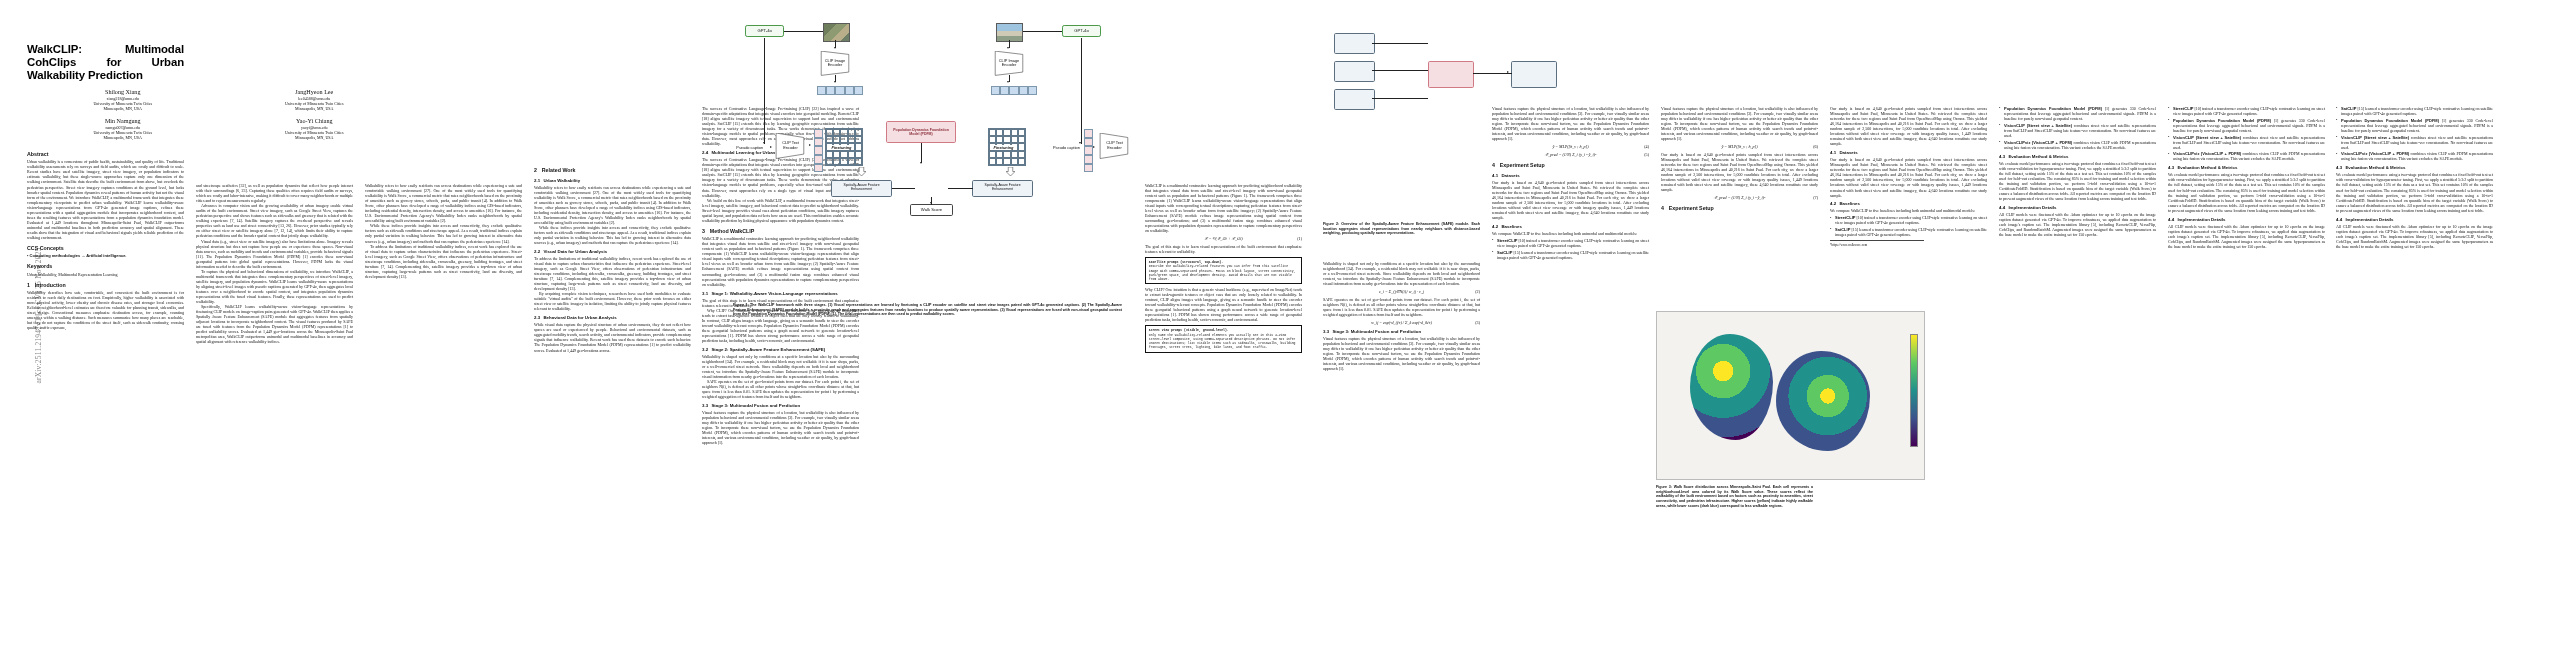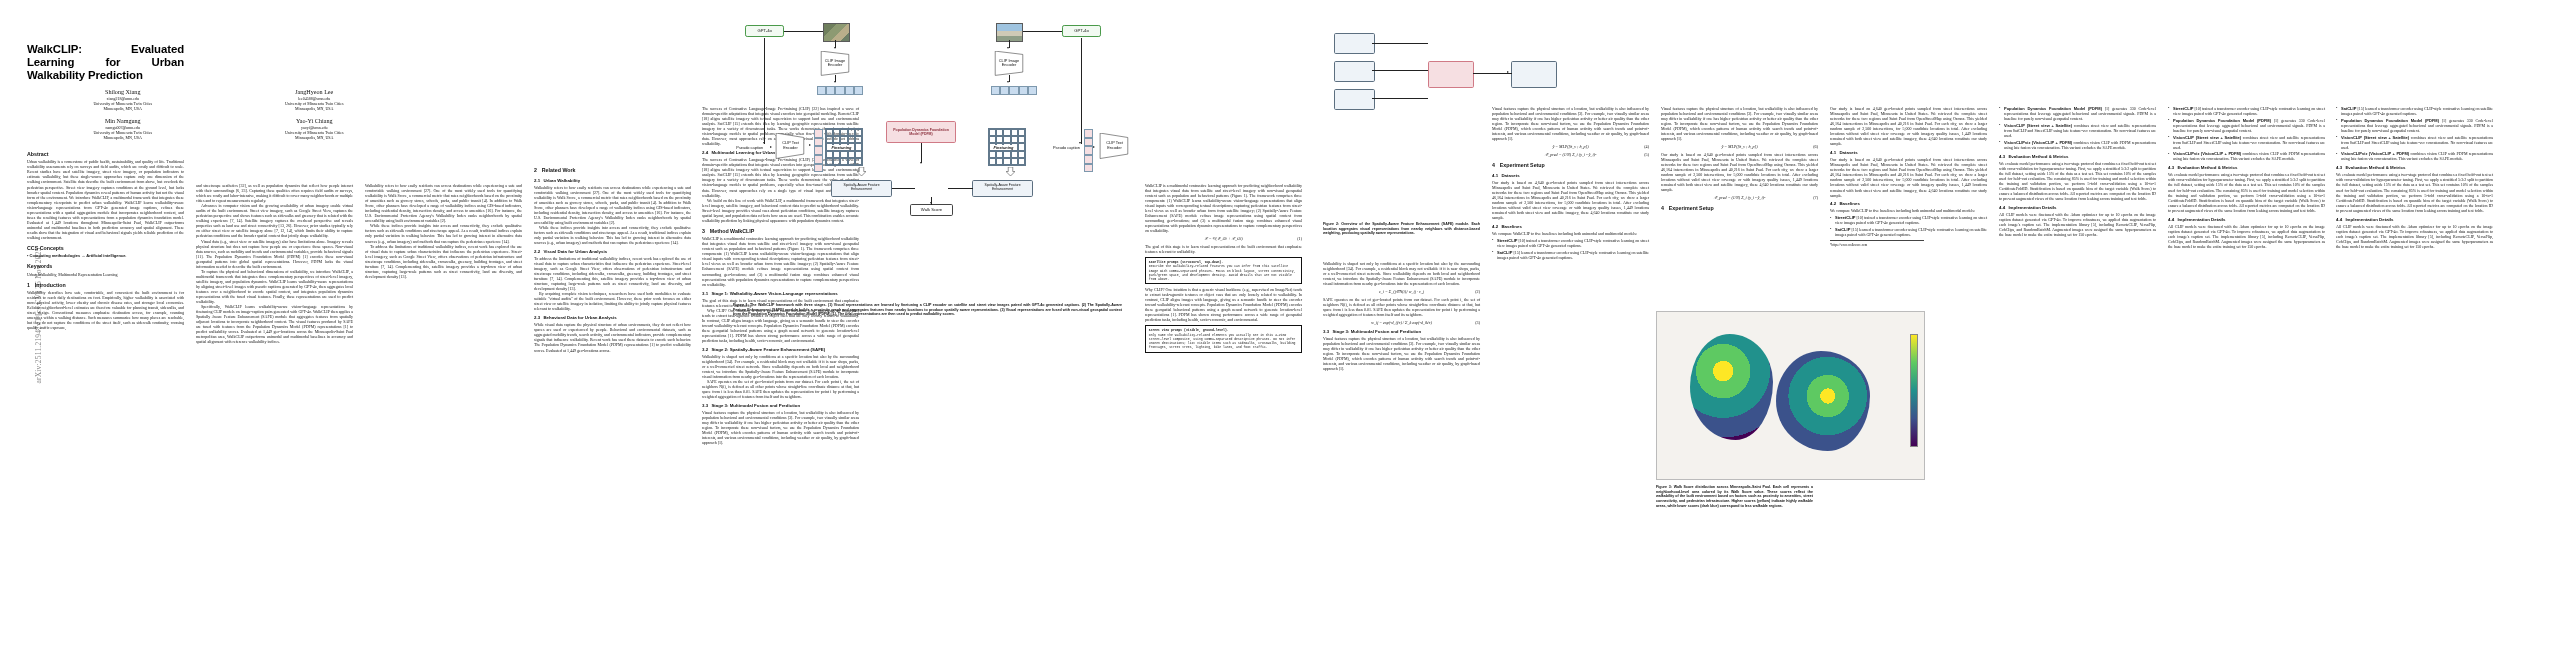--- a/index.html
+++ b/index.html
@@ -76,21 +76,21 @@
   .blob{position:absolute;border-radius:48% 52% 45% 55%/50% 45% 55% 50%;}
 </style>
 </head>
 <body>
 
 <div class="page">
 
   <div class="arxiv-stamp">arXiv:2511.21947v1  [cs.CV]  26 Nov 2025</div>
 
   <div class="col" id="c1" style="left:27px;top:43px;width:157px;">
-    <h1 class="title">WalkCLIP: Evaluated Learning for Urban Walkability Prediction</h1>
+    <h1 class="title">WalkCLIP: Multimodal CohClips for Urban Walkability Prediction</h1>
 
     <div class="authors">
       <div class="author">
         <div class="nm">Shilong Xiang</div>
         <div class="em">xiang218@umn.edu</div>
         <div class="af">University of Minnesota Twin Cities</div>
         <div class="lo">Minneapolis, MN, USA</div>
       </div>
       <div class="author">
         <div class="nm">JangHyeon Lee</div>

